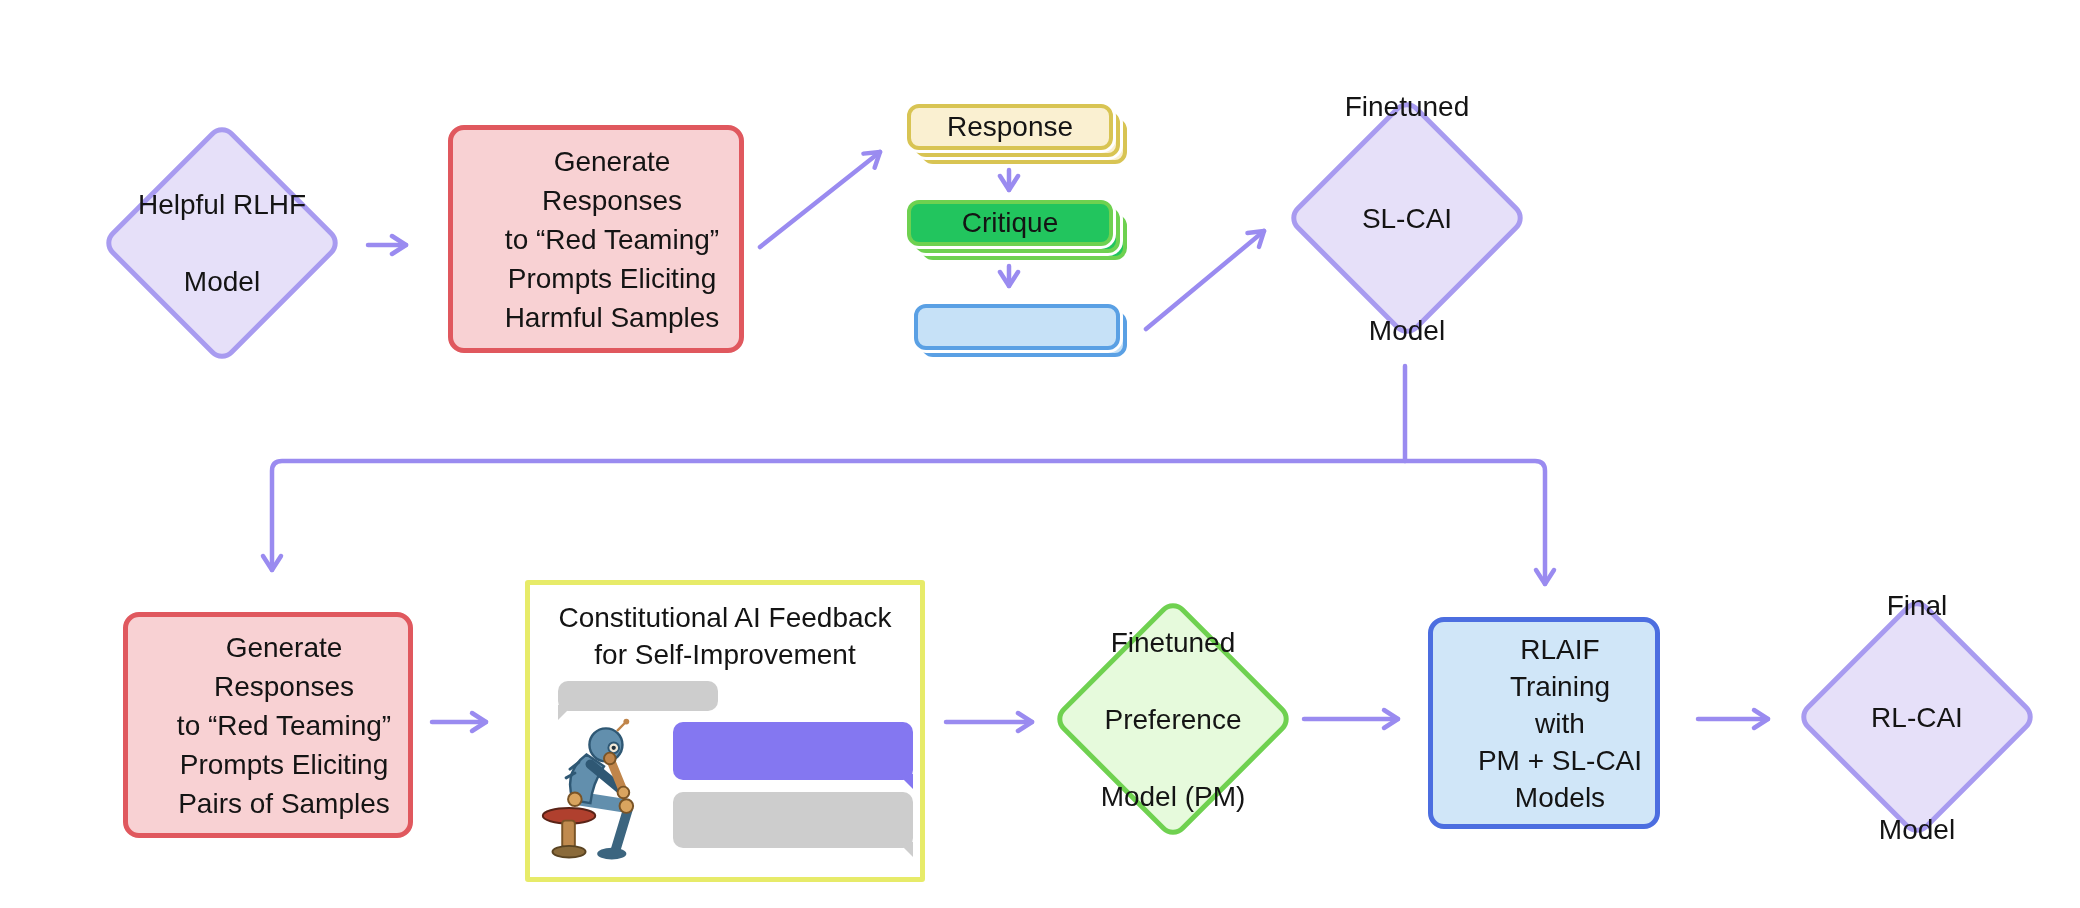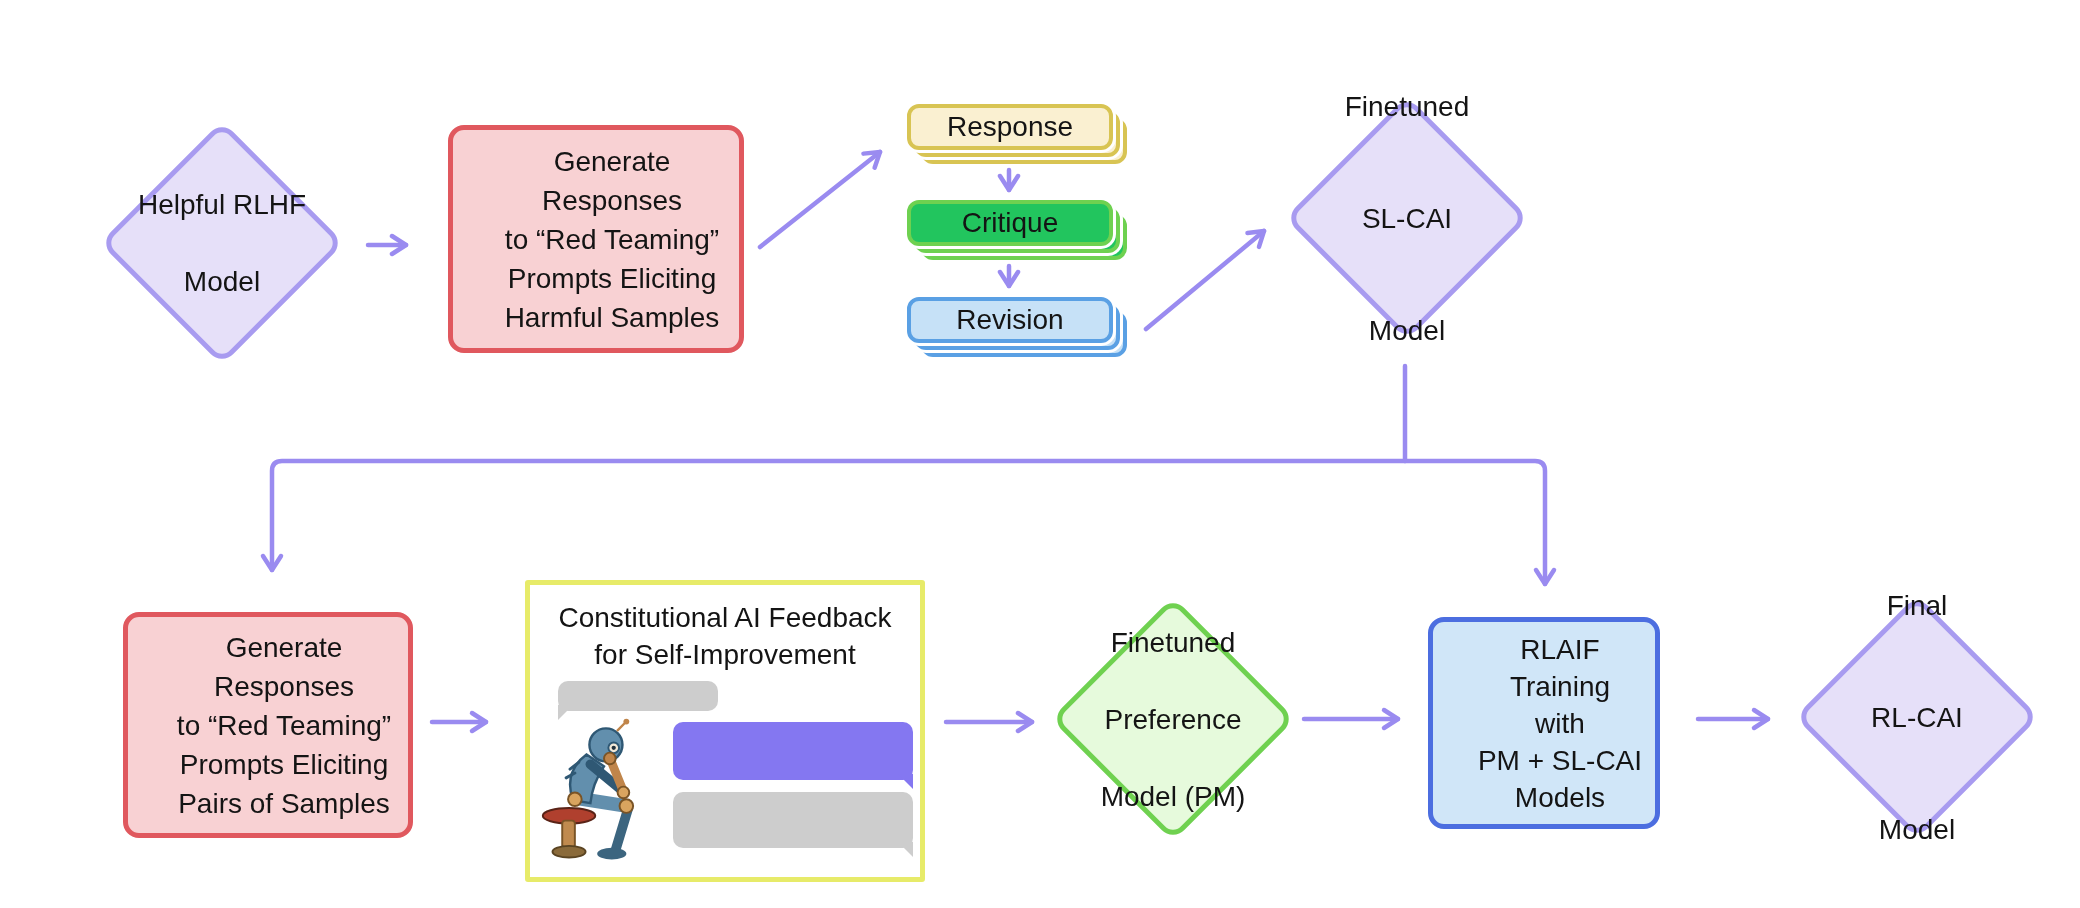--- a/index.html
+++ b/index.html
@@ -108,23 +108,20 @@
     <div class="card green l3"></div>
     <div class="card green l2"></div>
     <div class="card green l1">
       <span>Critique</span>
     </div>
   </div>
 
   <div class="stack" style="left:907px;top:297px">
     <div class="card blue l3"></div>
     <div class="card blue l2"></div>
-    <div class="card blue l1">
-      <span>Revision</span>
-    </div>
   </div>
 
   <div class="diamond" style="left:1291px;top:102px">
     <div class="dshape lavender"></div>
     <div class="dlabel">
       <span>Finetuned</span>
       <span class="b">SL-CAI</span>
       <span class="b">Model</span>
     </div>
   </div>

